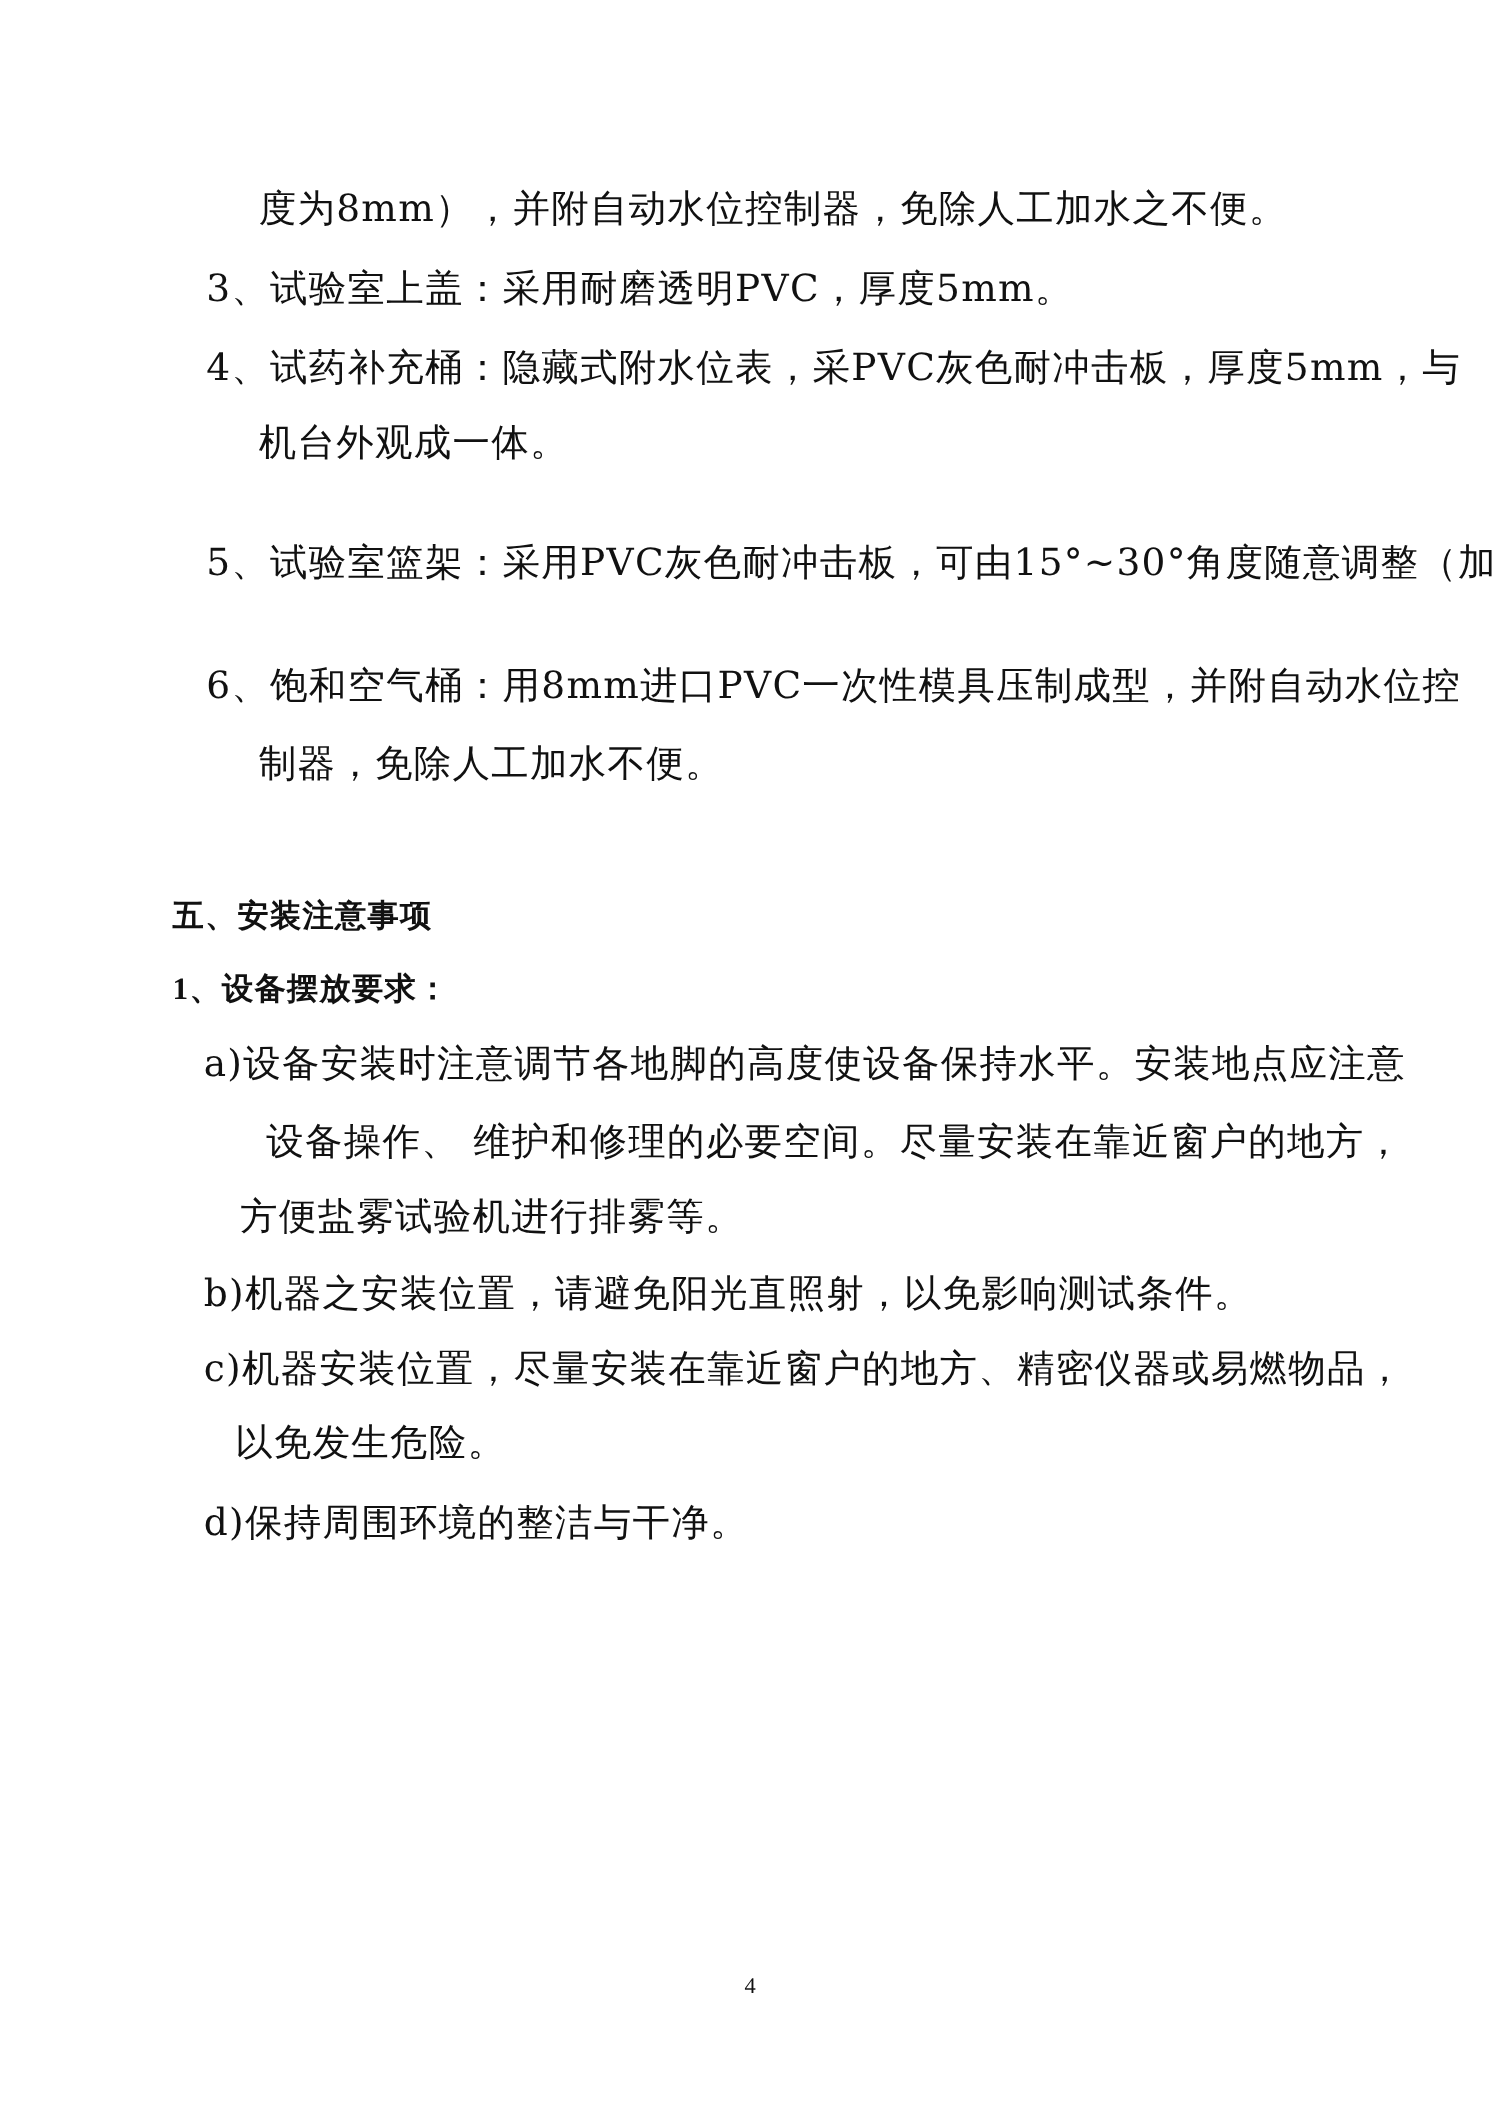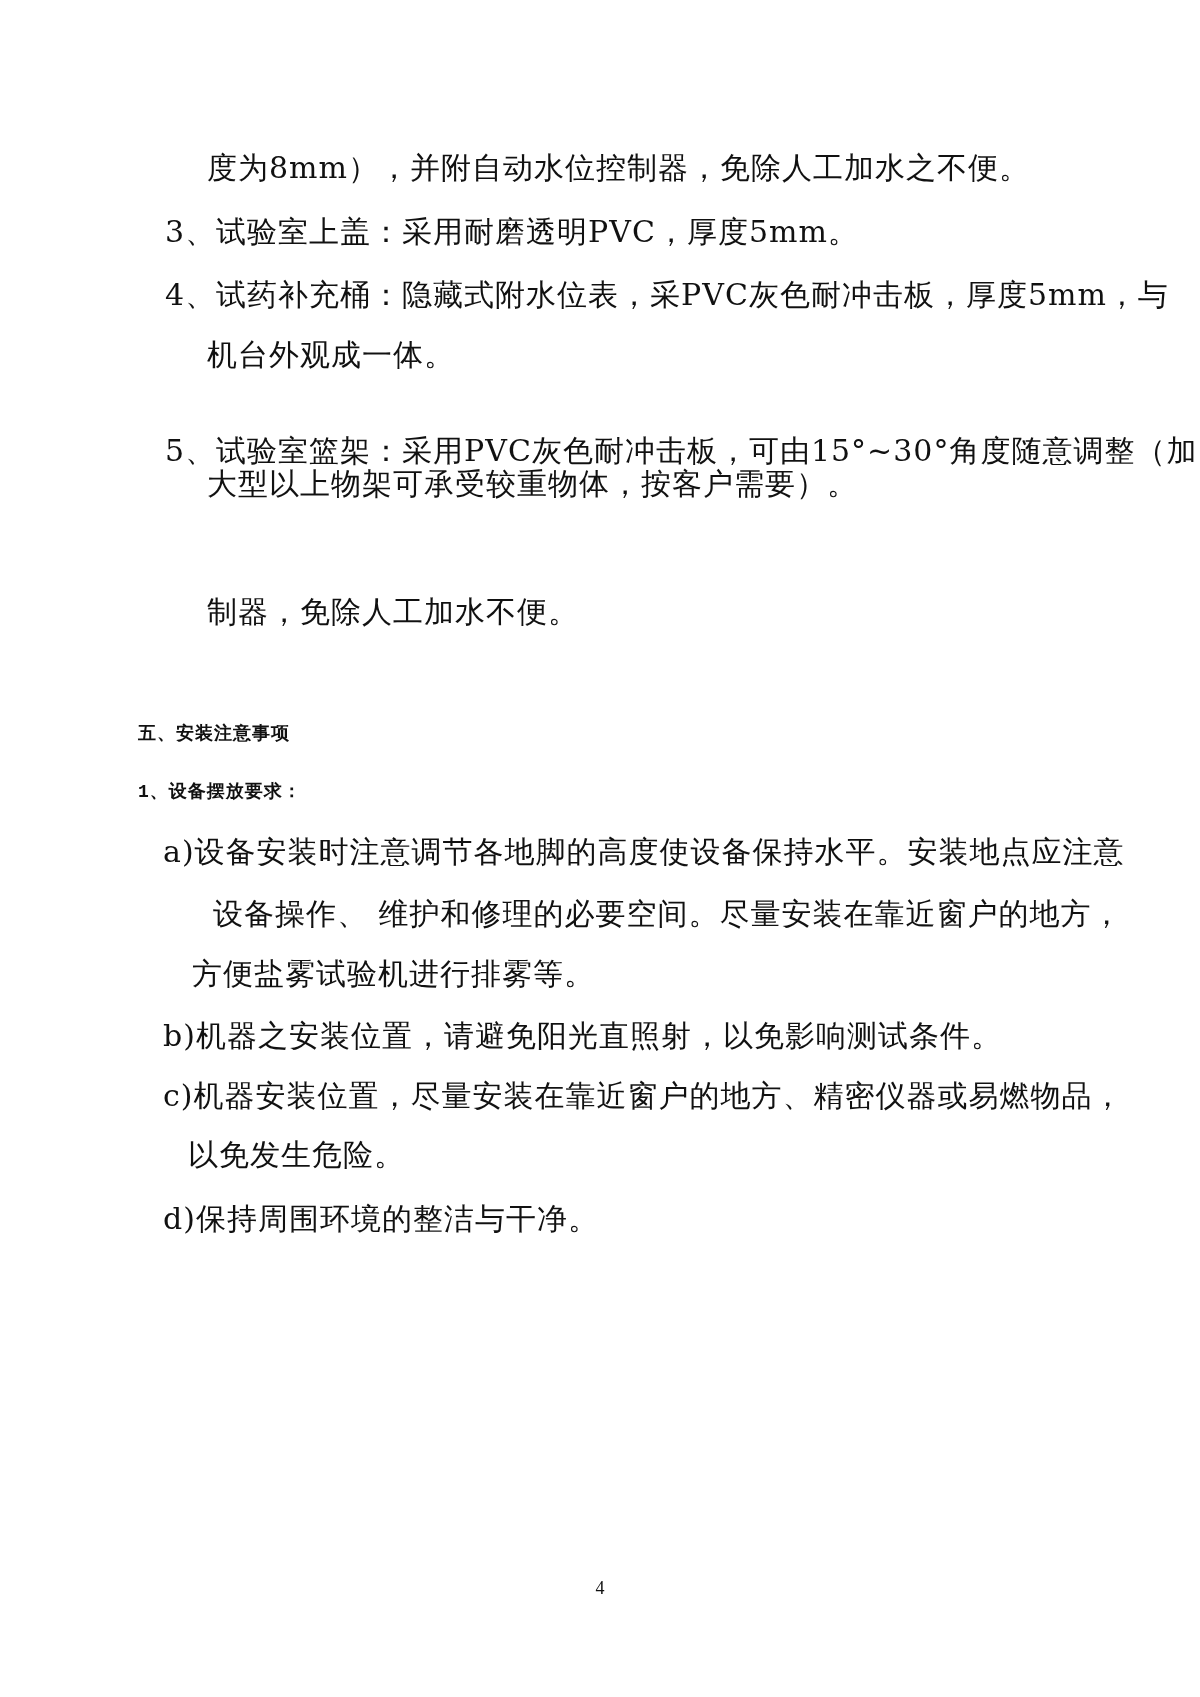--- a/index.html
+++ b/index.html
@@ -23,22 +23,22 @@
     }
     .line {
       position: absolute;
       white-space: nowrap;
       font-size: 30px;
       line-height: 32px;
       letter-spacing: 1px;
     }
     .heading {
       font-weight: bold;
-      font-family: Liberation Mono, monospace;
-      font-size: 18px;
+      font-family: Liberation Serif, serif;
+      font-size: 25px;
     }
     .page-number {
       position: absolute;
       left: 0;
       width: 1200px;
       text-align: center;
       top: 1578px;
       font-size: 18px;
       font-family: "Liberation Serif", serif;
     }
@@ -49,22 +49,22 @@
 <div class="page">
 
   <div class="line" style="left:207px; top:152px;">度为8mm），并附自动水位控制器，免除人工加水之不便。</div>
 
   <div class="line" style="left:165px; top:216px;">3、试验室上盖：采用耐磨透明PVC，厚度5mm。</div>
 
   <div class="line" style="left:165px; top:279px;">4、试药补充桶：隐藏式附水位表，采PVC灰色耐冲击板，厚度5mm，与</div>
   <div class="line" style="left:207px; top:341px;font-family:Liberation Mono, monospace;">机台外观成一体。</div>
 
   <div class="line" style="left:165px; top:404px;margin-top:31px;">5、试验室篮架：采用PVC灰色耐冲击板，可由15°~30°角度随意调整（加</div>
-  <div class="line" style="left:207px; top:468px;">大型以上物架可承受较重物体，按客户需要）。</div>
 
+  <div class="line" style="left:165px; top:533px;">6、饱和空气桶：用8mm进口PVC一次性模具压制成型，并附自动水位控</div>
   <div class="line" style="left:207px; top:596px;">制器，免除人工加水不便。</div>
 
 
   <div class="line heading" style="left:138px; top:718px;">五、安装注意事项</div>
 
   <div class="line heading" style="left:138px; top:776px;">1、设备摆放要求：</div>
 
   <div class="line" style="left:163px; top:836px;">a)设备安装时注意调节各地脚的高度使设备保持水平。安装地点应注意</div>
   <div class="line" style="left:192px; top:898px;margin-left:21px;">设备操作、 维护和修理的必要空间。尽量安装在靠近窗户的地方，</div>
   <div class="line" style="left:192px; top:958px;">方便盐雾试验机进行排雾等。</div>

